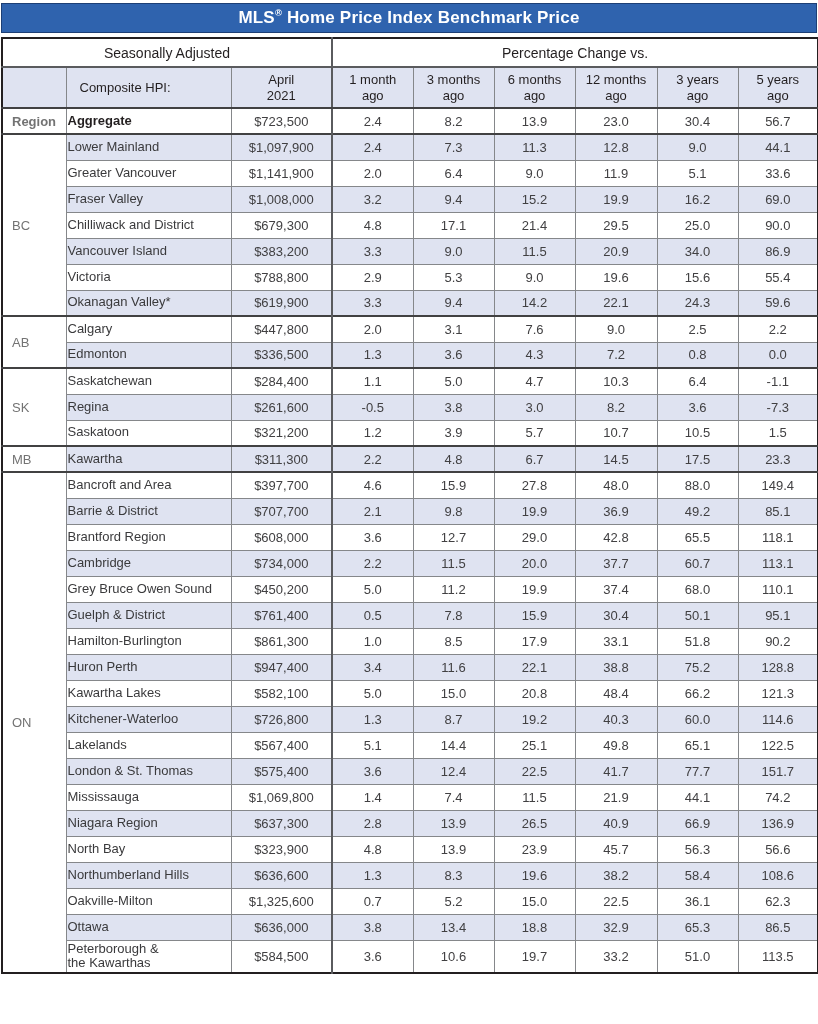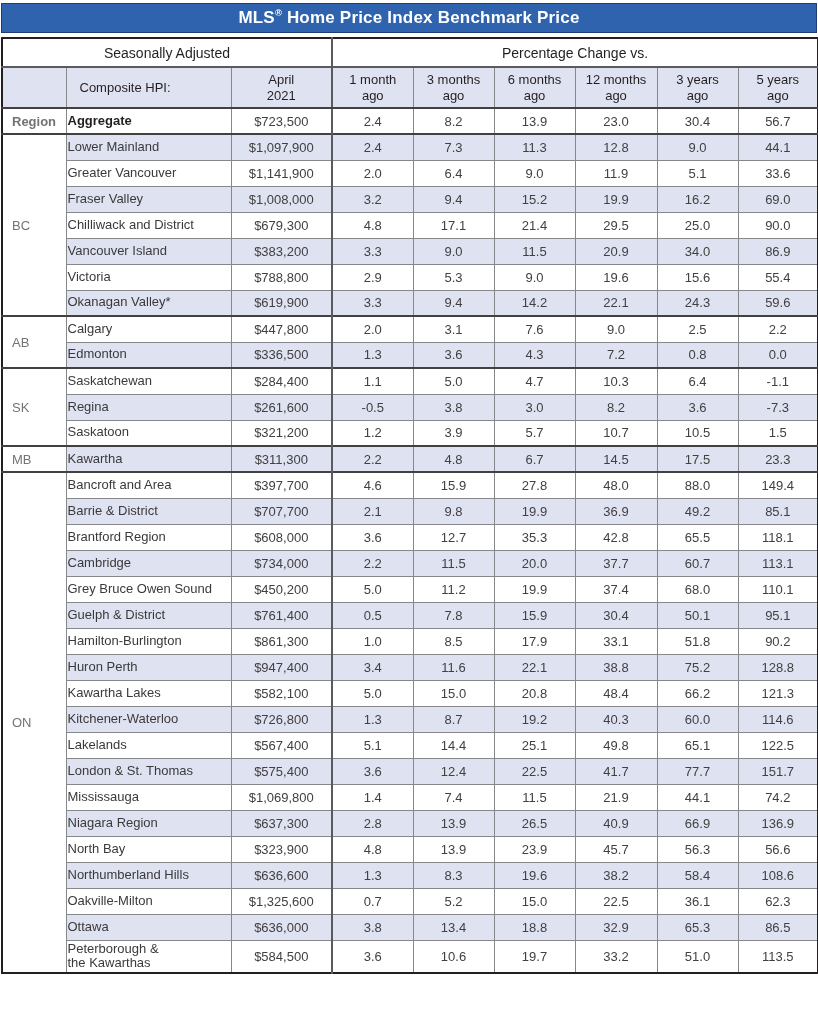--- a/index.html
+++ b/index.html
@@ -264,21 +264,21 @@
           <td class="change-cell lav">19.9</td>
           <td class="change-cell lav">36.9</td>
           <td class="change-cell lav">49.2</td>
           <td class="change-cell lav">85.1</td>
         </tr>
         <tr>
           <td class="name-cell">Brantford Region</td>
           <td class="price-cell mid-divider">$608,000</td>
           <td class="change-cell">3.6</td>
           <td class="change-cell">12.7</td>
-          <td class="change-cell">35.3</td>
+          <td class="change-cell">29.0</td>
           <td class="change-cell">42.8</td>
           <td class="change-cell">65.5</td>
           <td class="change-cell">118.1</td>
         </tr>
         <tr>
           <td class="name-cell lav">Cambridge</td>
           <td class="price-cell mid-divider lav">$734,000</td>
           <td class="change-cell lav">2.2</td>
           <td class="change-cell lav">11.5</td>
           <td class="change-cell lav">20.0</td>

